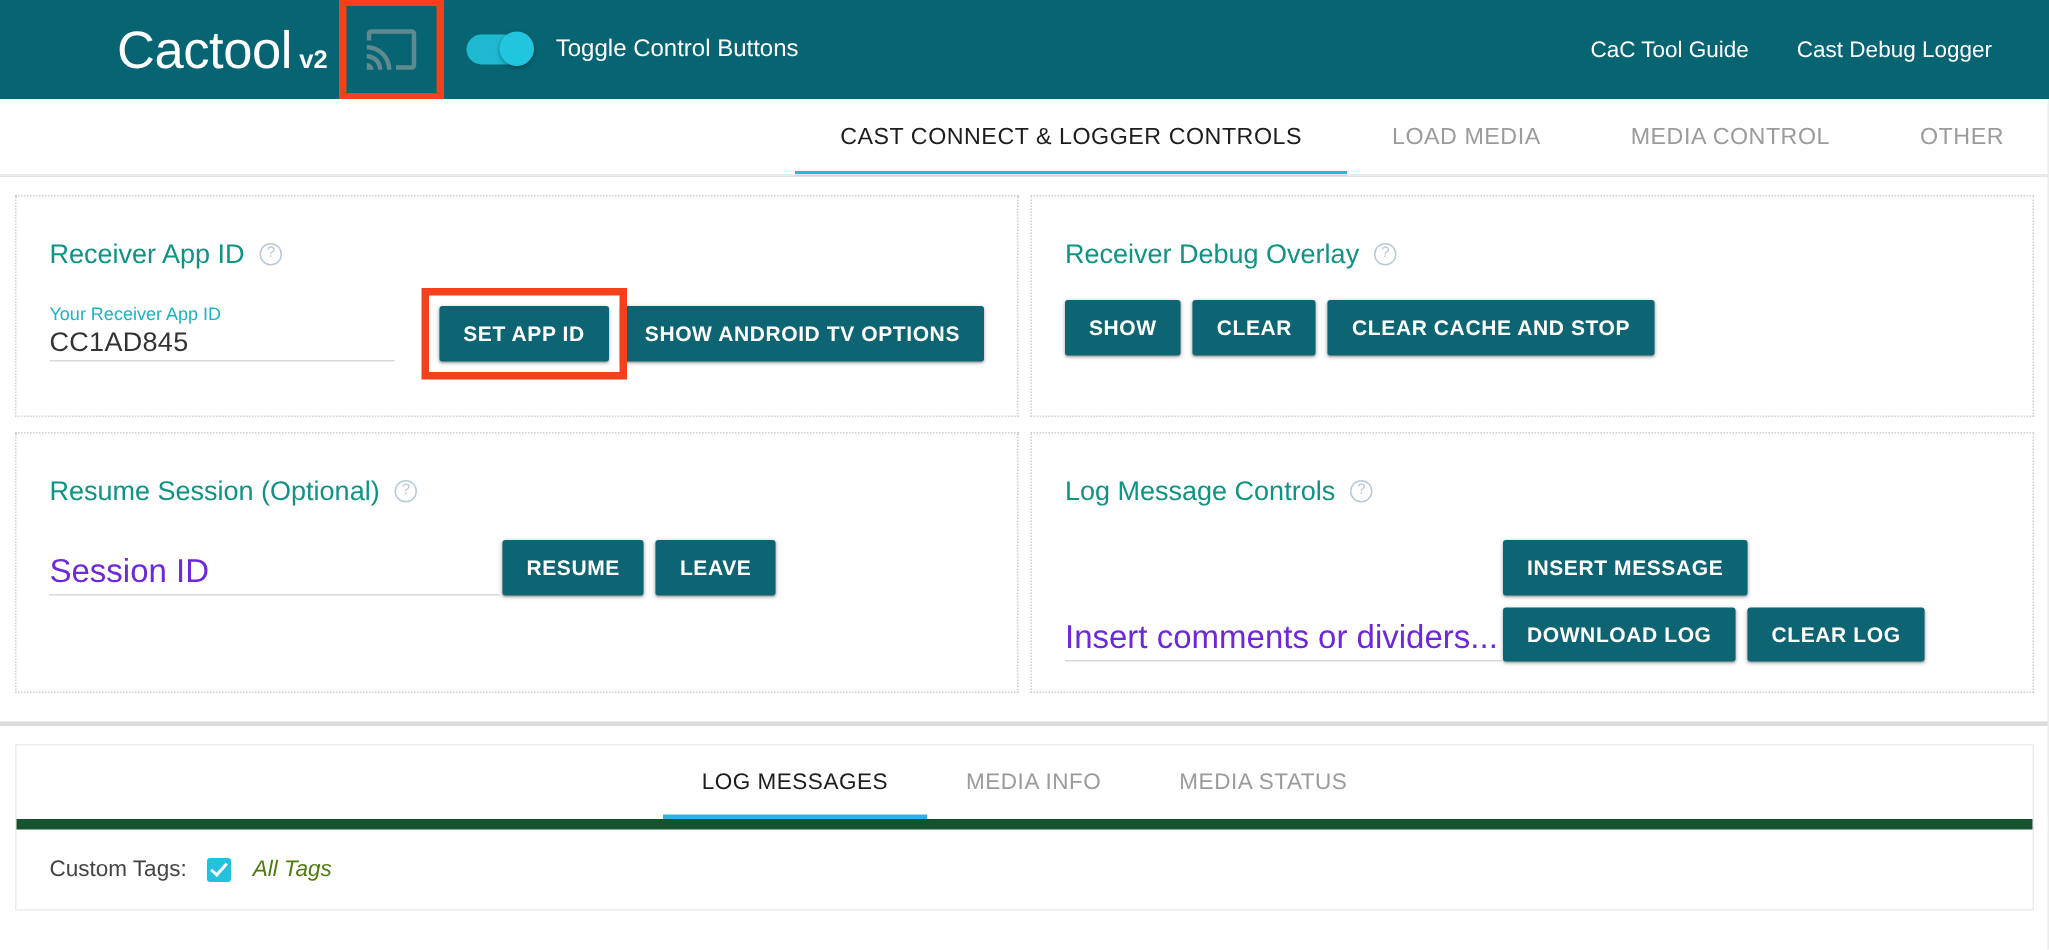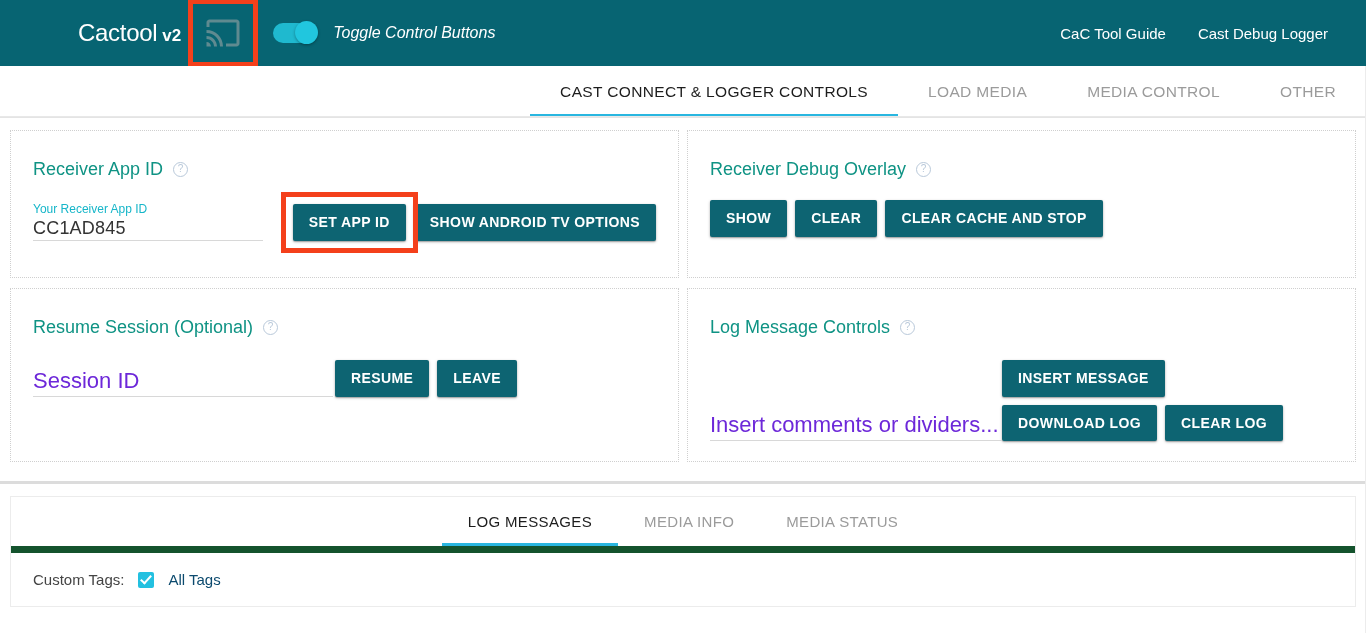--- a/index.html
+++ b/index.html
@@ -19,21 +19,21 @@
     align-items: center;
     padding: 0 38px 0 78px;
   }
   .brand {
     display: flex;
     align-items: baseline;
     color: #ffffff;
     white-space: nowrap;
   }
   .brand-name {
-    font-size: 24px;
+    font-size: 35px;
     font-weight: 400;
     letter-spacing: -0.3px;
     line-height: 1;
   }
   .brand-ver {
     font-size: 17px;
     font-weight: 700;
     margin-left: 5px;
     line-height: 1;
   }
@@ -67,21 +67,20 @@
     width: 23px; height: 23px;
     border-radius: 50%;
     background: #21c6de;
     box-shadow: 0 1px 3px rgba(0,0,0,.35);
   }
   .toggle-label {
     margin-left: 16px;
     color: #ffffff;
     font-size: 16px;
     white-space: nowrap;
-    font-style: italic;
   }
   .appbar-spacer { flex: 1 1 auto; }
   .appbar-link {
     color: #ffffff;
     font-size: 15px;
     text-decoration: none;
     margin-left: 32px;
     white-space: nowrap;
     cursor: pointer;
   }
@@ -271,21 +270,21 @@
   }
   .checkbox::after {
     content: "";
     position: absolute;
     left: 5px; top: 1px;
     width: 4px; height: 9px;
     border: solid #fff;
     border-width: 0 2px 2px 0;
     transform: rotate(42deg);
   }
-  .tag-all { color: #0c4a6e; }
+  .tag-all { color: #4d7c0f; font-style: italic; }
   .page-edge-r {
     position: absolute; top: 66px; right: 0; bottom: 0;
     width: 1px; background: #ececec;
   }
 </style>
 </head>
 <body>
 
 <div class="appbar">
   <div class="brand">

